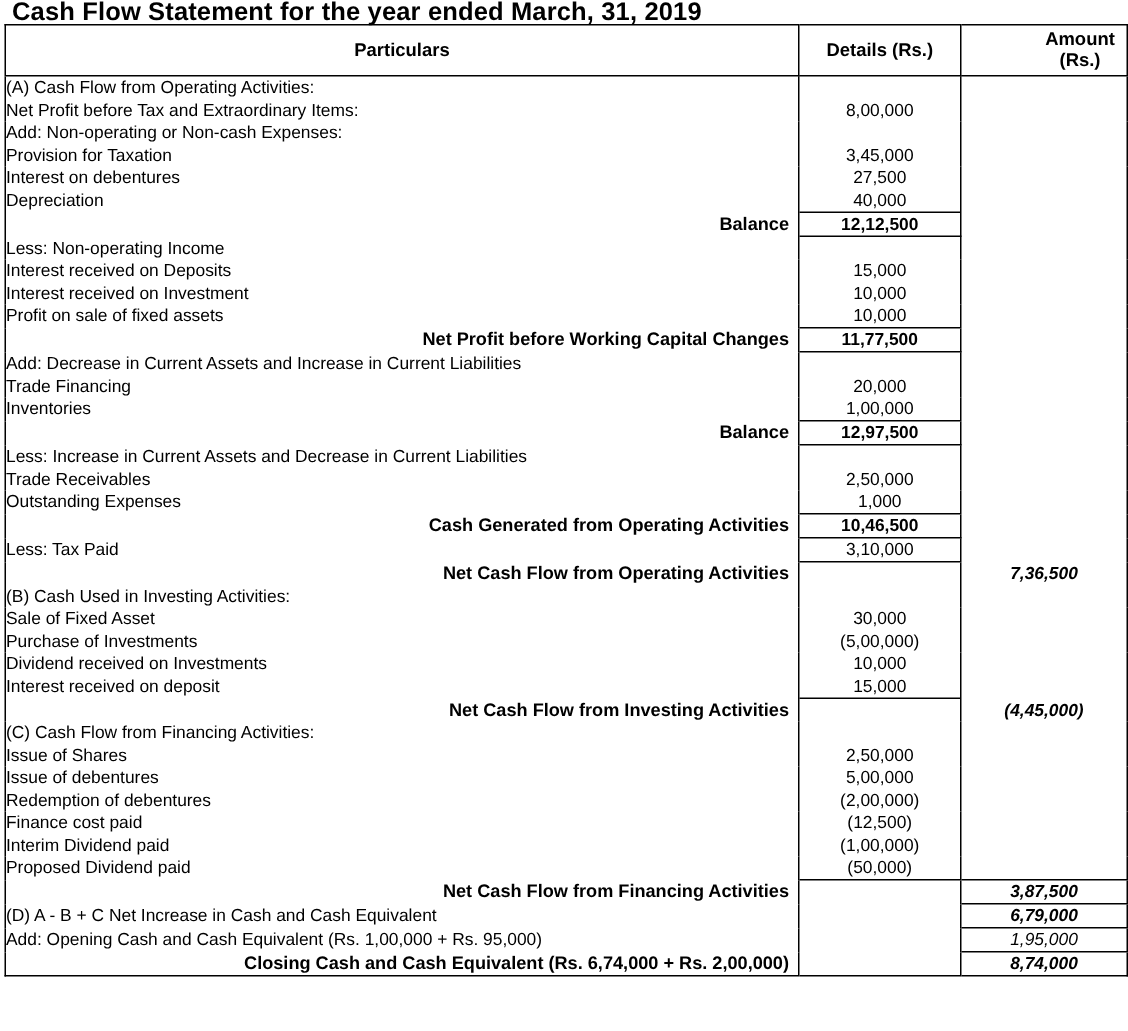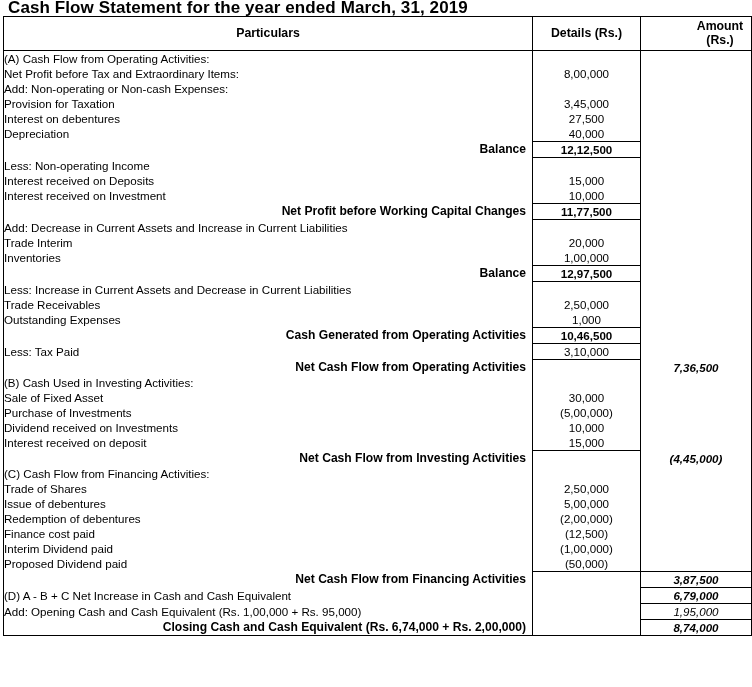--- a/index.html
+++ b/index.html
@@ -157,31 +157,36 @@
           <td class="part ind1">Interest received on Deposits</td>
           <td class="det">15,000</td>
           <td class="amt"></td>
         </tr>
         <tr>
           <td class="part ind1">Interest received on Investment</td>
           <td class="det">10,000</td>
           <td class="amt"></td>
         </tr>
         <tr>
+          <td class="part ind1">Profit on sale of fixed assets</td>
+          <td class="det">10,000</td>
+          <td class="amt"></td>
+        </tr>
+        <tr>
           <td class="part capt">Net Profit before Working Capital Changes</td>
           <td class="det b topline botline">11,77,500</td>
           <td class="amt"></td>
         </tr>
         <tr>
           <td class="part ind0">Add: Decrease in Current Assets and Increase in Current Liabilities</td>
           <td class="det"></td>
           <td class="amt"></td>
         </tr>
         <tr>
-          <td class="part ind1">Trade Interim</td>
+          <td class="part ind1">Trade Financing</td>
           <td class="det">20,000</td>
           <td class="amt"></td>
         </tr>
         <tr>
           <td class="part ind1">Inventories</td>
           <td class="det">1,00,000</td>
           <td class="amt"></td>
         </tr>
         <tr>
           <td class="part capt">Balance</td>
@@ -247,21 +252,21 @@
           <td class="part capt">Net Cash Flow from Investing Activities</td>
           <td class="det topline"></td>
           <td class="amt b">(4,45,000)</td>
         </tr>
         <tr>
           <td class="part ind0">(C) Cash Flow from Financing Activities:</td>
           <td class="det"></td>
           <td class="amt"></td>
         </tr>
         <tr>
-          <td class="part ind1">Trade of Shares</td>
+          <td class="part ind1">Issue of Shares</td>
           <td class="det">2,50,000</td>
           <td class="amt"></td>
         </tr>
         <tr>
           <td class="part ind1">Issue of debentures</td>
           <td class="det">5,00,000</td>
           <td class="amt"></td>
         </tr>
         <tr>
           <td class="part ind1">Redemption of debentures</td>

